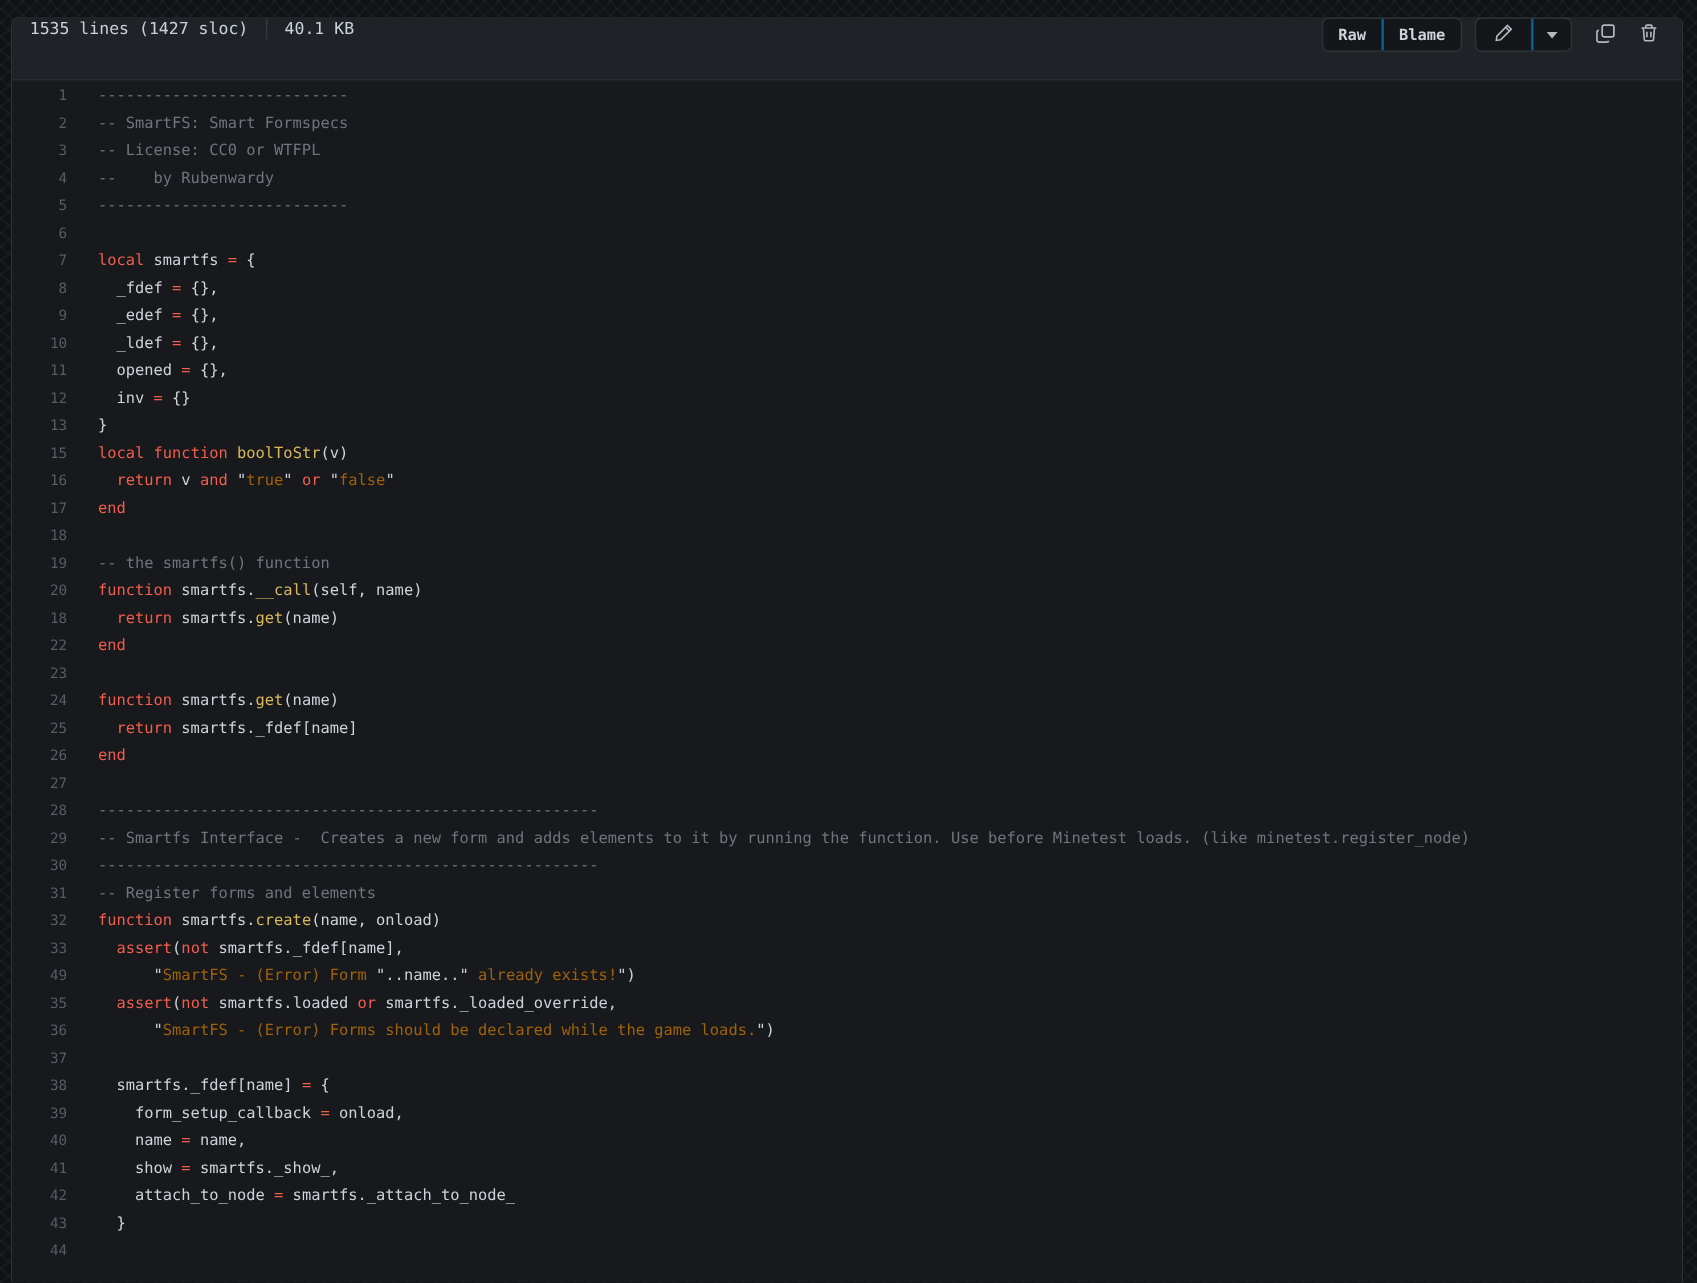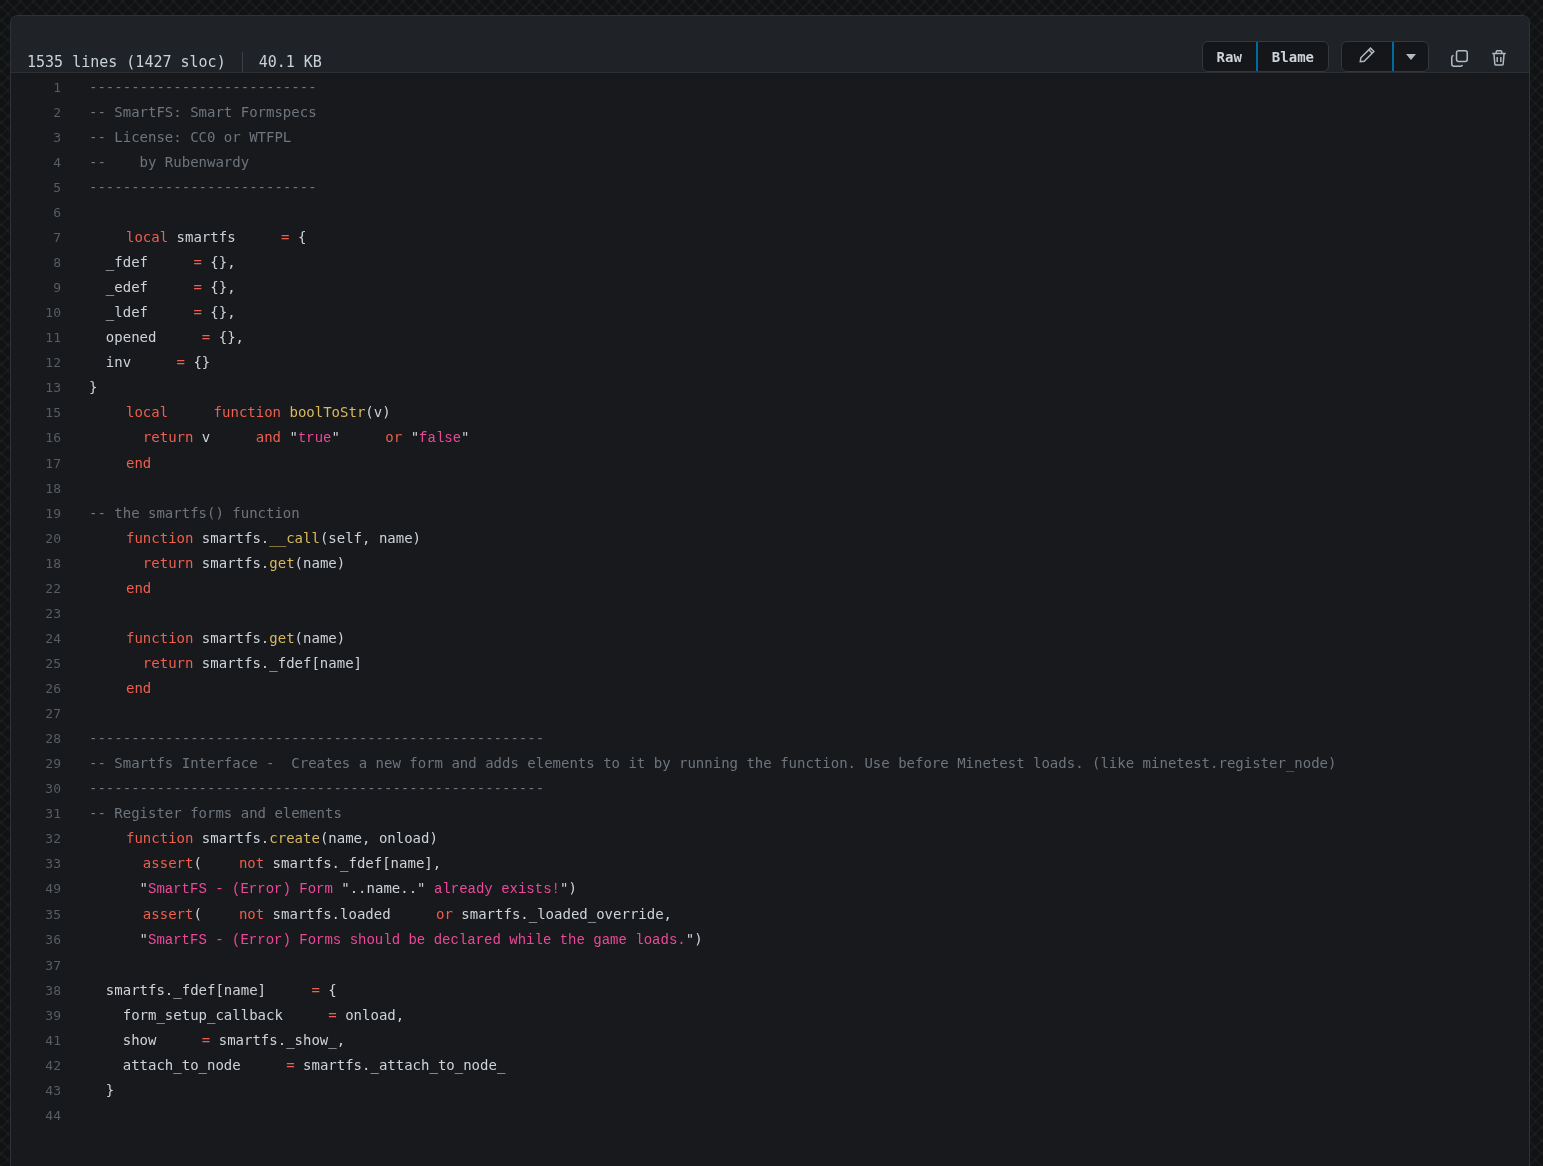--- a/index.html
+++ b/index.html
@@ -15,21 +15,21 @@
   .file-container{
     position:absolute; left:10px; top:15px; width:1520px; height:1151px;
     border:1px solid #2e3237; border-bottom:none;
     border-radius:8px 8px 0 0;
     background:#17191d;
     overflow:hidden;
   }
   
   .file-header{
     height:57px; background:#1f2327; border-bottom:1px solid #2c3035;
-    display:flex; align-items:flex-end; padding:0 16px;
+    display:flex; align-items:flex-start; padding:0 16px;
   }
   .file-info{ display:flex; align-items:center; font-size:15px; color:#c9d1d9; }
   .info-sep{ width:1px; height:20px; background:#3a3f45; margin:0 16px; }
   .header-spacer{ flex:1; }
   .btn-group{
     display:flex; align-items:stretch; height:31px;
     background:#141619; border:1px solid #33383e; border-radius:6px; overflow:hidden;
   }
   .btn-seg{
     display:flex; align-items:center; padding:2px 14px;
@@ -49,23 +49,23 @@
   .trash-btn{ margin-left:12px; }
   .chev{ width:0; height:0; border-left:5px solid transparent; border-right:5px solid transparent; border-top:6px solid #b2b9c0; }
   
   .code-area{ padding-top:2px; }
   .code-line{ display:flex; line-height:25px; white-space:pre; }
   .line-num{
     flex:0 0 50px; text-align:right; font-size:13px; color:#565d65;
     user-select:none; cursor:pointer;
   }
   .line-text{ margin-left:28px; font-size:14px; }
-  .t-k{ color:#f05e4d;margin-left:37px; }
+  .t-k{ color:#f05e4d; }
   .t-f{ color:#d9b95c; }
-  .t-s{ color:#ec4899;font-family:Liberation Mono, monospace; }
+  .t-s{ color:#a16207; }
   .t-c{ color:#6e757d; }
   .t-p{ color:#cdd3d8; }
 </style>
 </head>
 <body>
 
 <div class="file-container">
 
   <div class="file-header">
     <div class="file-info">
@@ -149,20 +149,21 @@
         <div class="code-line"><span class="line-num">30</span><span class="line-text"><span class="t-c">------------------------------------------------------</span></span></div>
         <div class="code-line"><span class="line-num">31</span><span class="line-text"><span class="t-c">-- Register forms and elements</span></span></div>
         <div class="code-line"><span class="line-num">32</span><span class="line-text"><span class="t-k">function</span><span class="t-p"> smartfs.</span><span class="t-f">create</span><span class="t-p">(name, onload)</span></span></div>
         <div class="code-line"><span class="line-num">33</span><span class="line-text"><span class="t-p">  </span><span class="t-k">assert</span><span class="t-p">(</span><span class="t-k">not</span><span class="t-p"> smartfs._fdef[name],</span></span></div>
         <div class="code-line"><span class="line-num">49</span><span class="line-text"><span class="t-p">      "</span><span class="t-s">SmartFS - (Error) Form </span><span class="t-p">"..name.."</span><span class="t-s"> already exists!</span><span class="t-p">")</span></span></div>
         <div class="code-line"><span class="line-num">35</span><span class="line-text"><span class="t-p">  </span><span class="t-k">assert</span><span class="t-p">(</span><span class="t-k">not</span><span class="t-p"> smartfs.loaded </span><span class="t-k">or</span><span class="t-p"> smartfs._loaded_override,</span></span></div>
         <div class="code-line"><span class="line-num">36</span><span class="line-text"><span class="t-p">      "</span><span class="t-s">SmartFS - (Error) Forms should be declared while the game loads.</span><span class="t-p">")</span></span></div>
         <div class="code-line"><span class="line-num">37</span><span class="line-text"></span></div>
         <div class="code-line"><span class="line-num">38</span><span class="line-text"><span class="t-p">  smartfs._fdef[name] </span><span class="t-k">=</span><span class="t-p"> {</span></span></div>
         <div class="code-line"><span class="line-num">39</span><span class="line-text"><span class="t-p">    form_setup_callback </span><span class="t-k">=</span><span class="t-p"> onload,</span></span></div>
+        <div class="code-line"><span class="line-num">40</span><span class="line-text"><span class="t-p">    name </span><span class="t-k">=</span><span class="t-p"> name,</span></span></div>
         <div class="code-line"><span class="line-num">41</span><span class="line-text"><span class="t-p">    show </span><span class="t-k">=</span><span class="t-p"> smartfs._show_,</span></span></div>
         <div class="code-line"><span class="line-num">42</span><span class="line-text"><span class="t-p">    attach_to_node </span><span class="t-k">=</span><span class="t-p"> smartfs._attach_to_node_</span></span></div>
         <div class="code-line"><span class="line-num">43</span><span class="line-text"><span class="t-p">  }</span></span></div>
         <div class="code-line"><span class="line-num">44</span><span class="line-text"></span></div>
       </div>
   </div>
 
 </div>
 
 </body></html>

